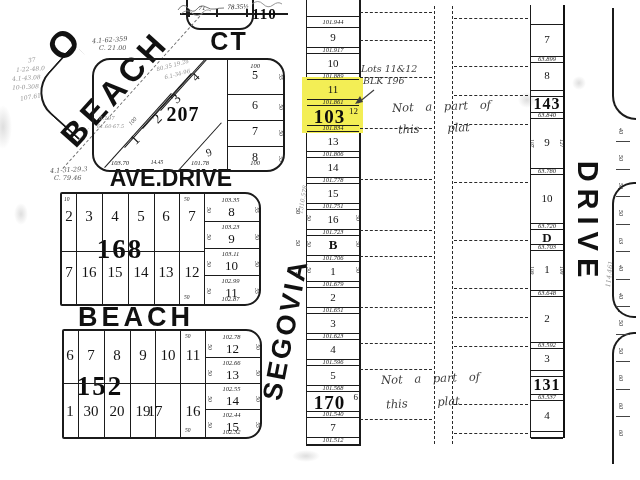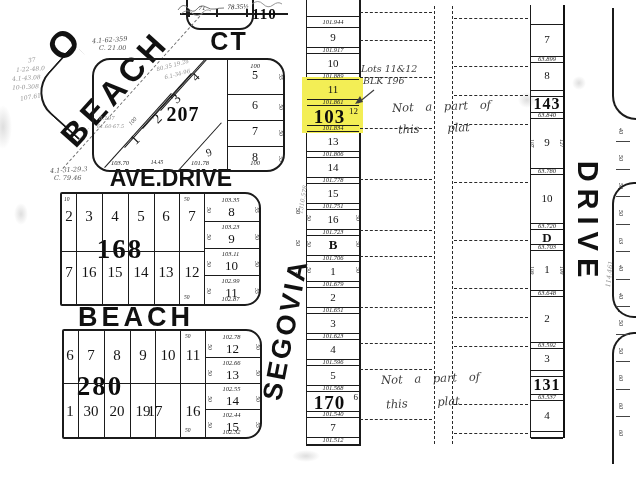--- a/index.html
+++ b/index.html
@@ -121,21 +121,21 @@
       <div class="abs lot" style="left: 142px; right: 0px; top: 91px; text-align: center; font-size: 13px;">11</div>
       <div class="abs dim" style="right: 0px; top: 94px; font-size: 5.5px; transform: rotate(90deg);">55</div>
       <div class="abs dim" style="left: 144px; top: 94px; font-size: 5.5px; transform: rotate(90deg);">50</div>
       <div class="abs dim" style="left: 142px; right: 2px; top: 101px; text-align: center;">102.87</div>
       <div class="abs dim" style="left: 2px; top: 2px; font-size: 5.5px;">10</div>
       <div class="abs dim" style="left: 122px; top: 2px; font-size: 5.5px;">50</div>
       <div class="abs dim" style="left: 122px; top: 100px; font-size: 5.5px;">50</div>
     </div>
 
   <div class="abs" id="block-152">
-    <div class="abs blockno" style="left:6px;top:40px;width:60px;font-size:27px;letter-spacing:2px">280</div>
+    <div class="abs blockno" style="left:6px;top:40px;width:60px;font-size:27px;letter-spacing:2px">152</div>
   <div class="abs " style="left: 14px; top: 0px; height: 106px; width: 1.4px; background: rgb(27, 27, 27);"></div>
       <div class="abs " style="left: 40px; top: 0px; height: 106px; width: 1.4px; background: rgb(27, 27, 27);"></div>
       <div class="abs " style="left: 66px; top: 0px; height: 106px; width: 1.4px; background: rgb(27, 27, 27);"></div>
       <div class="abs " style="left: 91px; top: 0px; height: 106px; width: 1.4px; background: rgb(27, 27, 27);"></div>
       <div class="abs " style="left: 116px; top: 0px; height: 106px; width: 1.4px; background: rgb(27, 27, 27);"></div>
       <div class="abs " style="left: 141px; top: 0px; height: 106px; width: 1.4px; background: rgb(27, 27, 27);"></div>
       <div class="abs " style="left: 0px; width: 141px; top: 52px; height: 1.4px; background: rgb(27, 27, 27);"></div>
       <div class="abs lot" style="left: -7px; width: 26px; top: 16px; text-align: center; font-size: 15px;">6</div>
       <div class="abs lot" style="left: 14px; width: 26px; top: 16px; text-align: center; font-size: 15px;">7</div>
       <div class="abs lot" style="left: 40px; width: 26px; top: 16px; text-align: center; font-size: 15px;">8</div>

